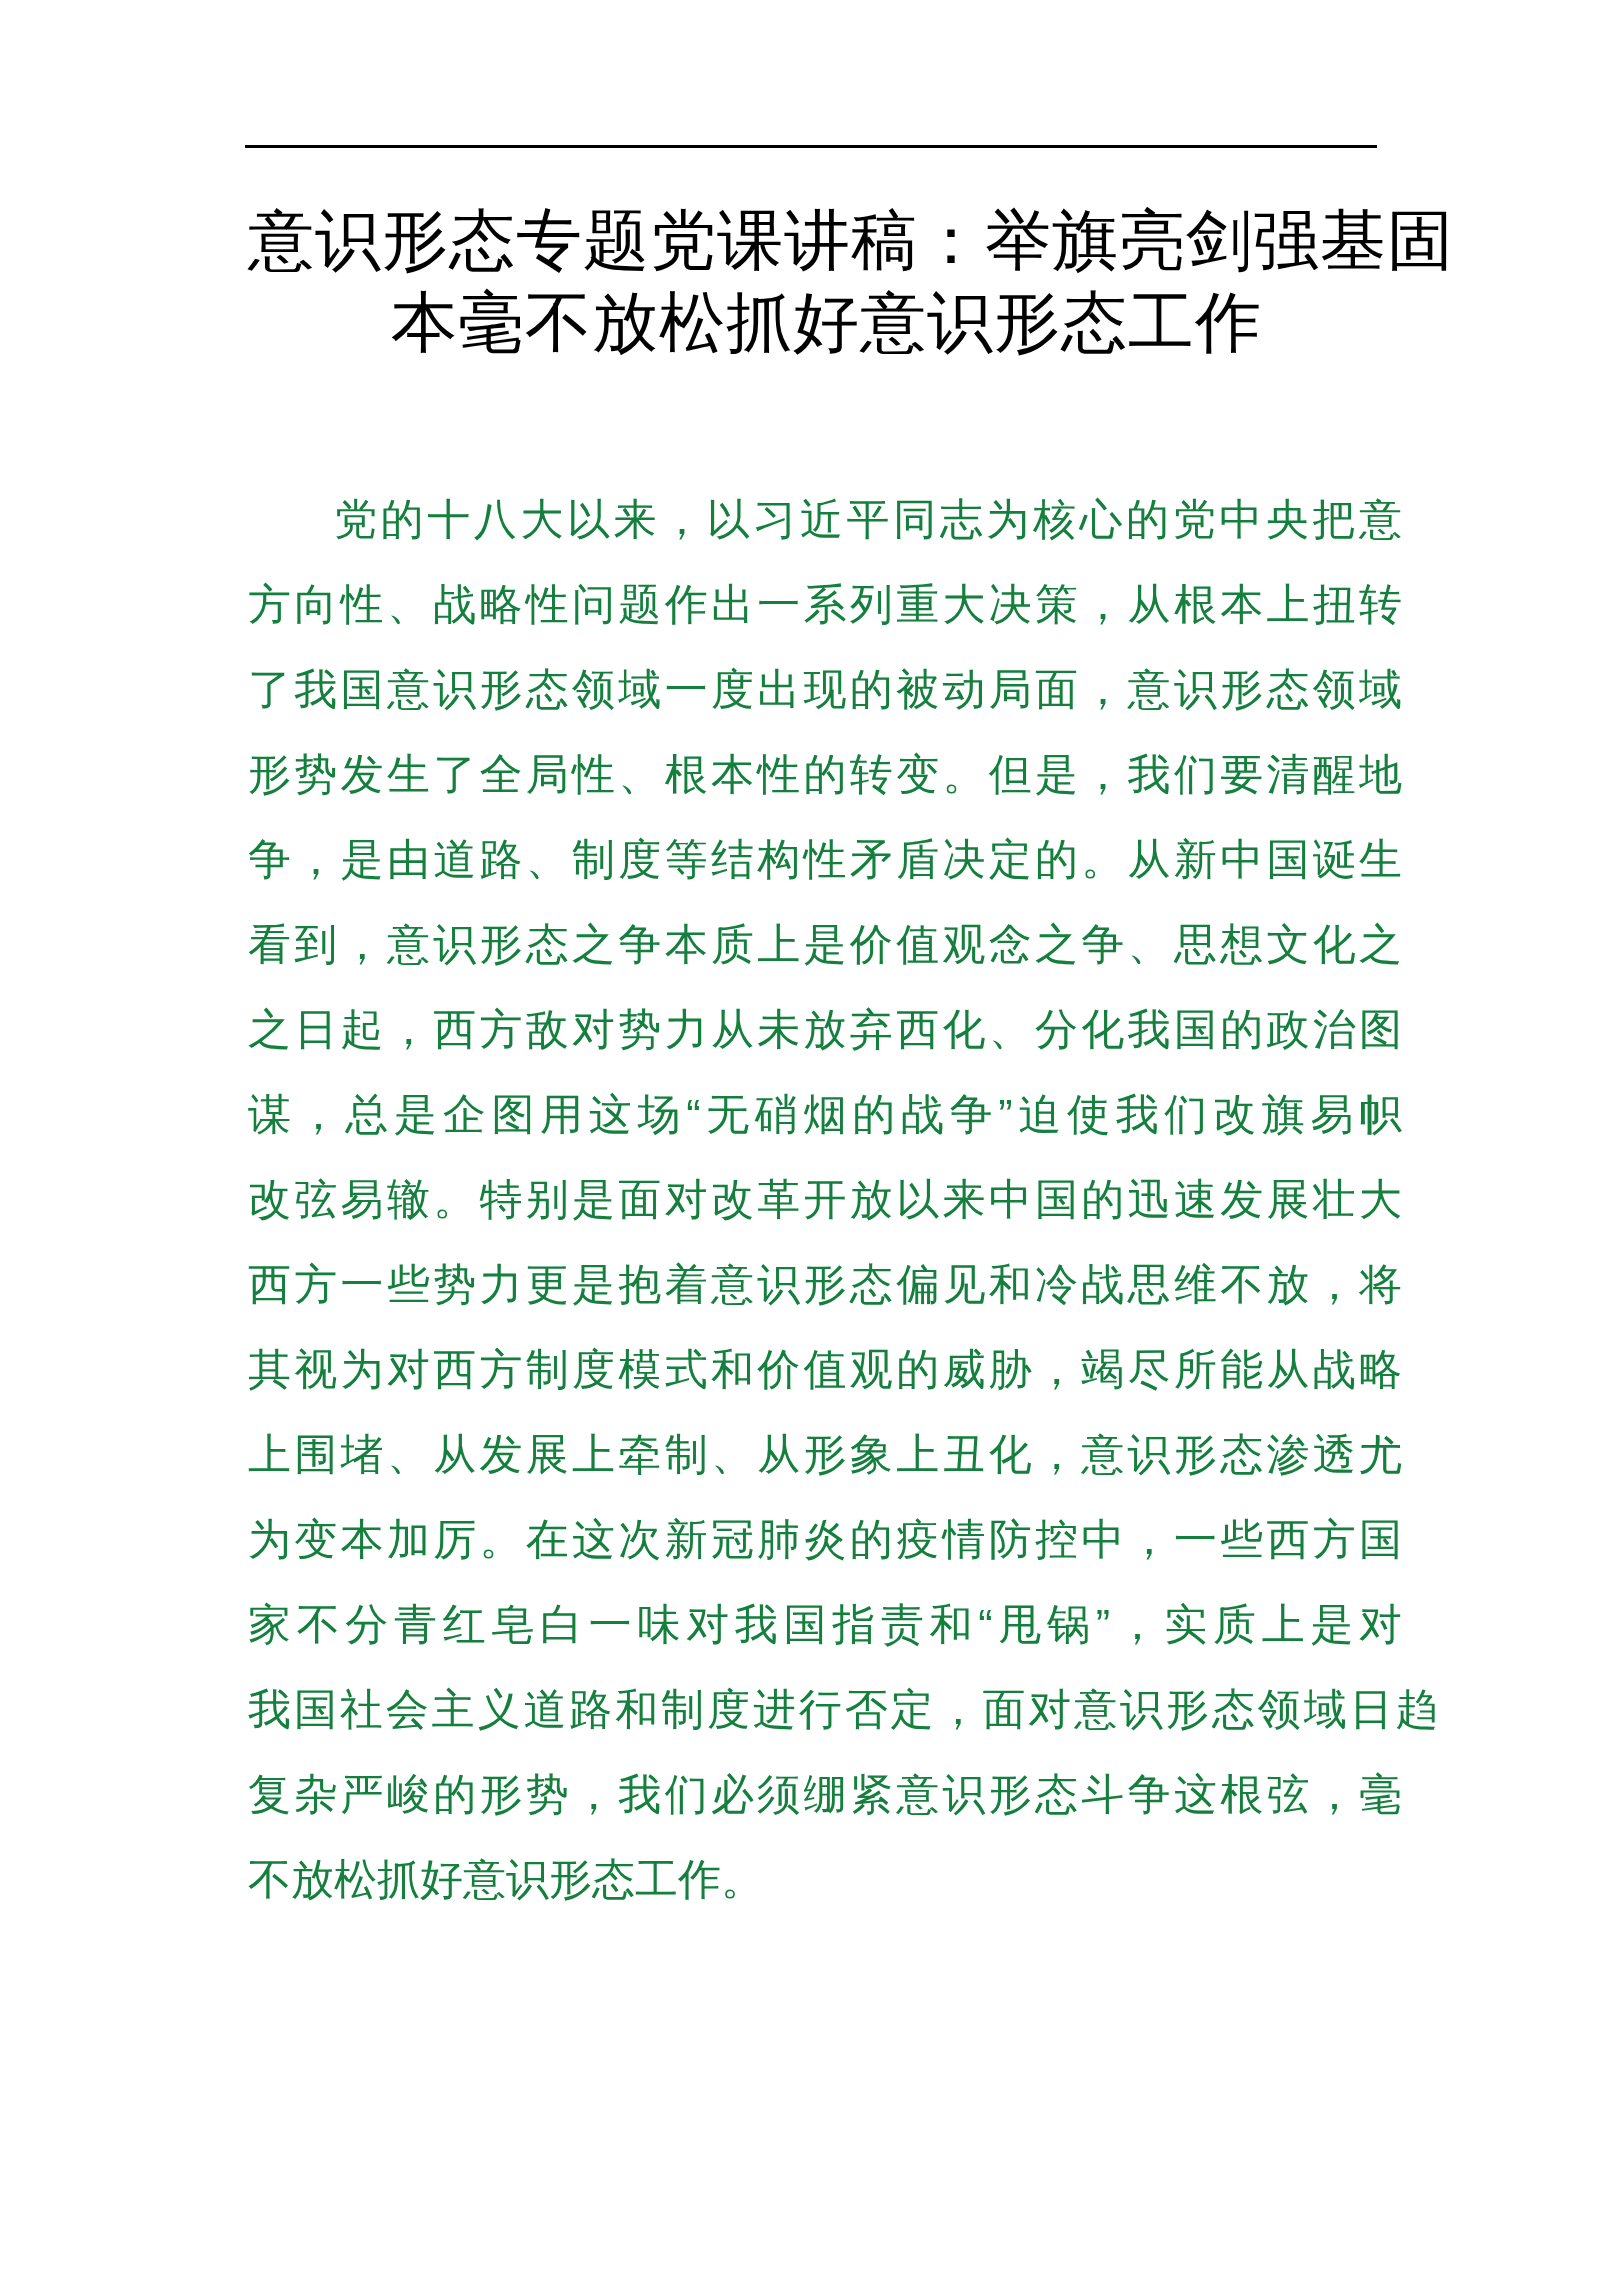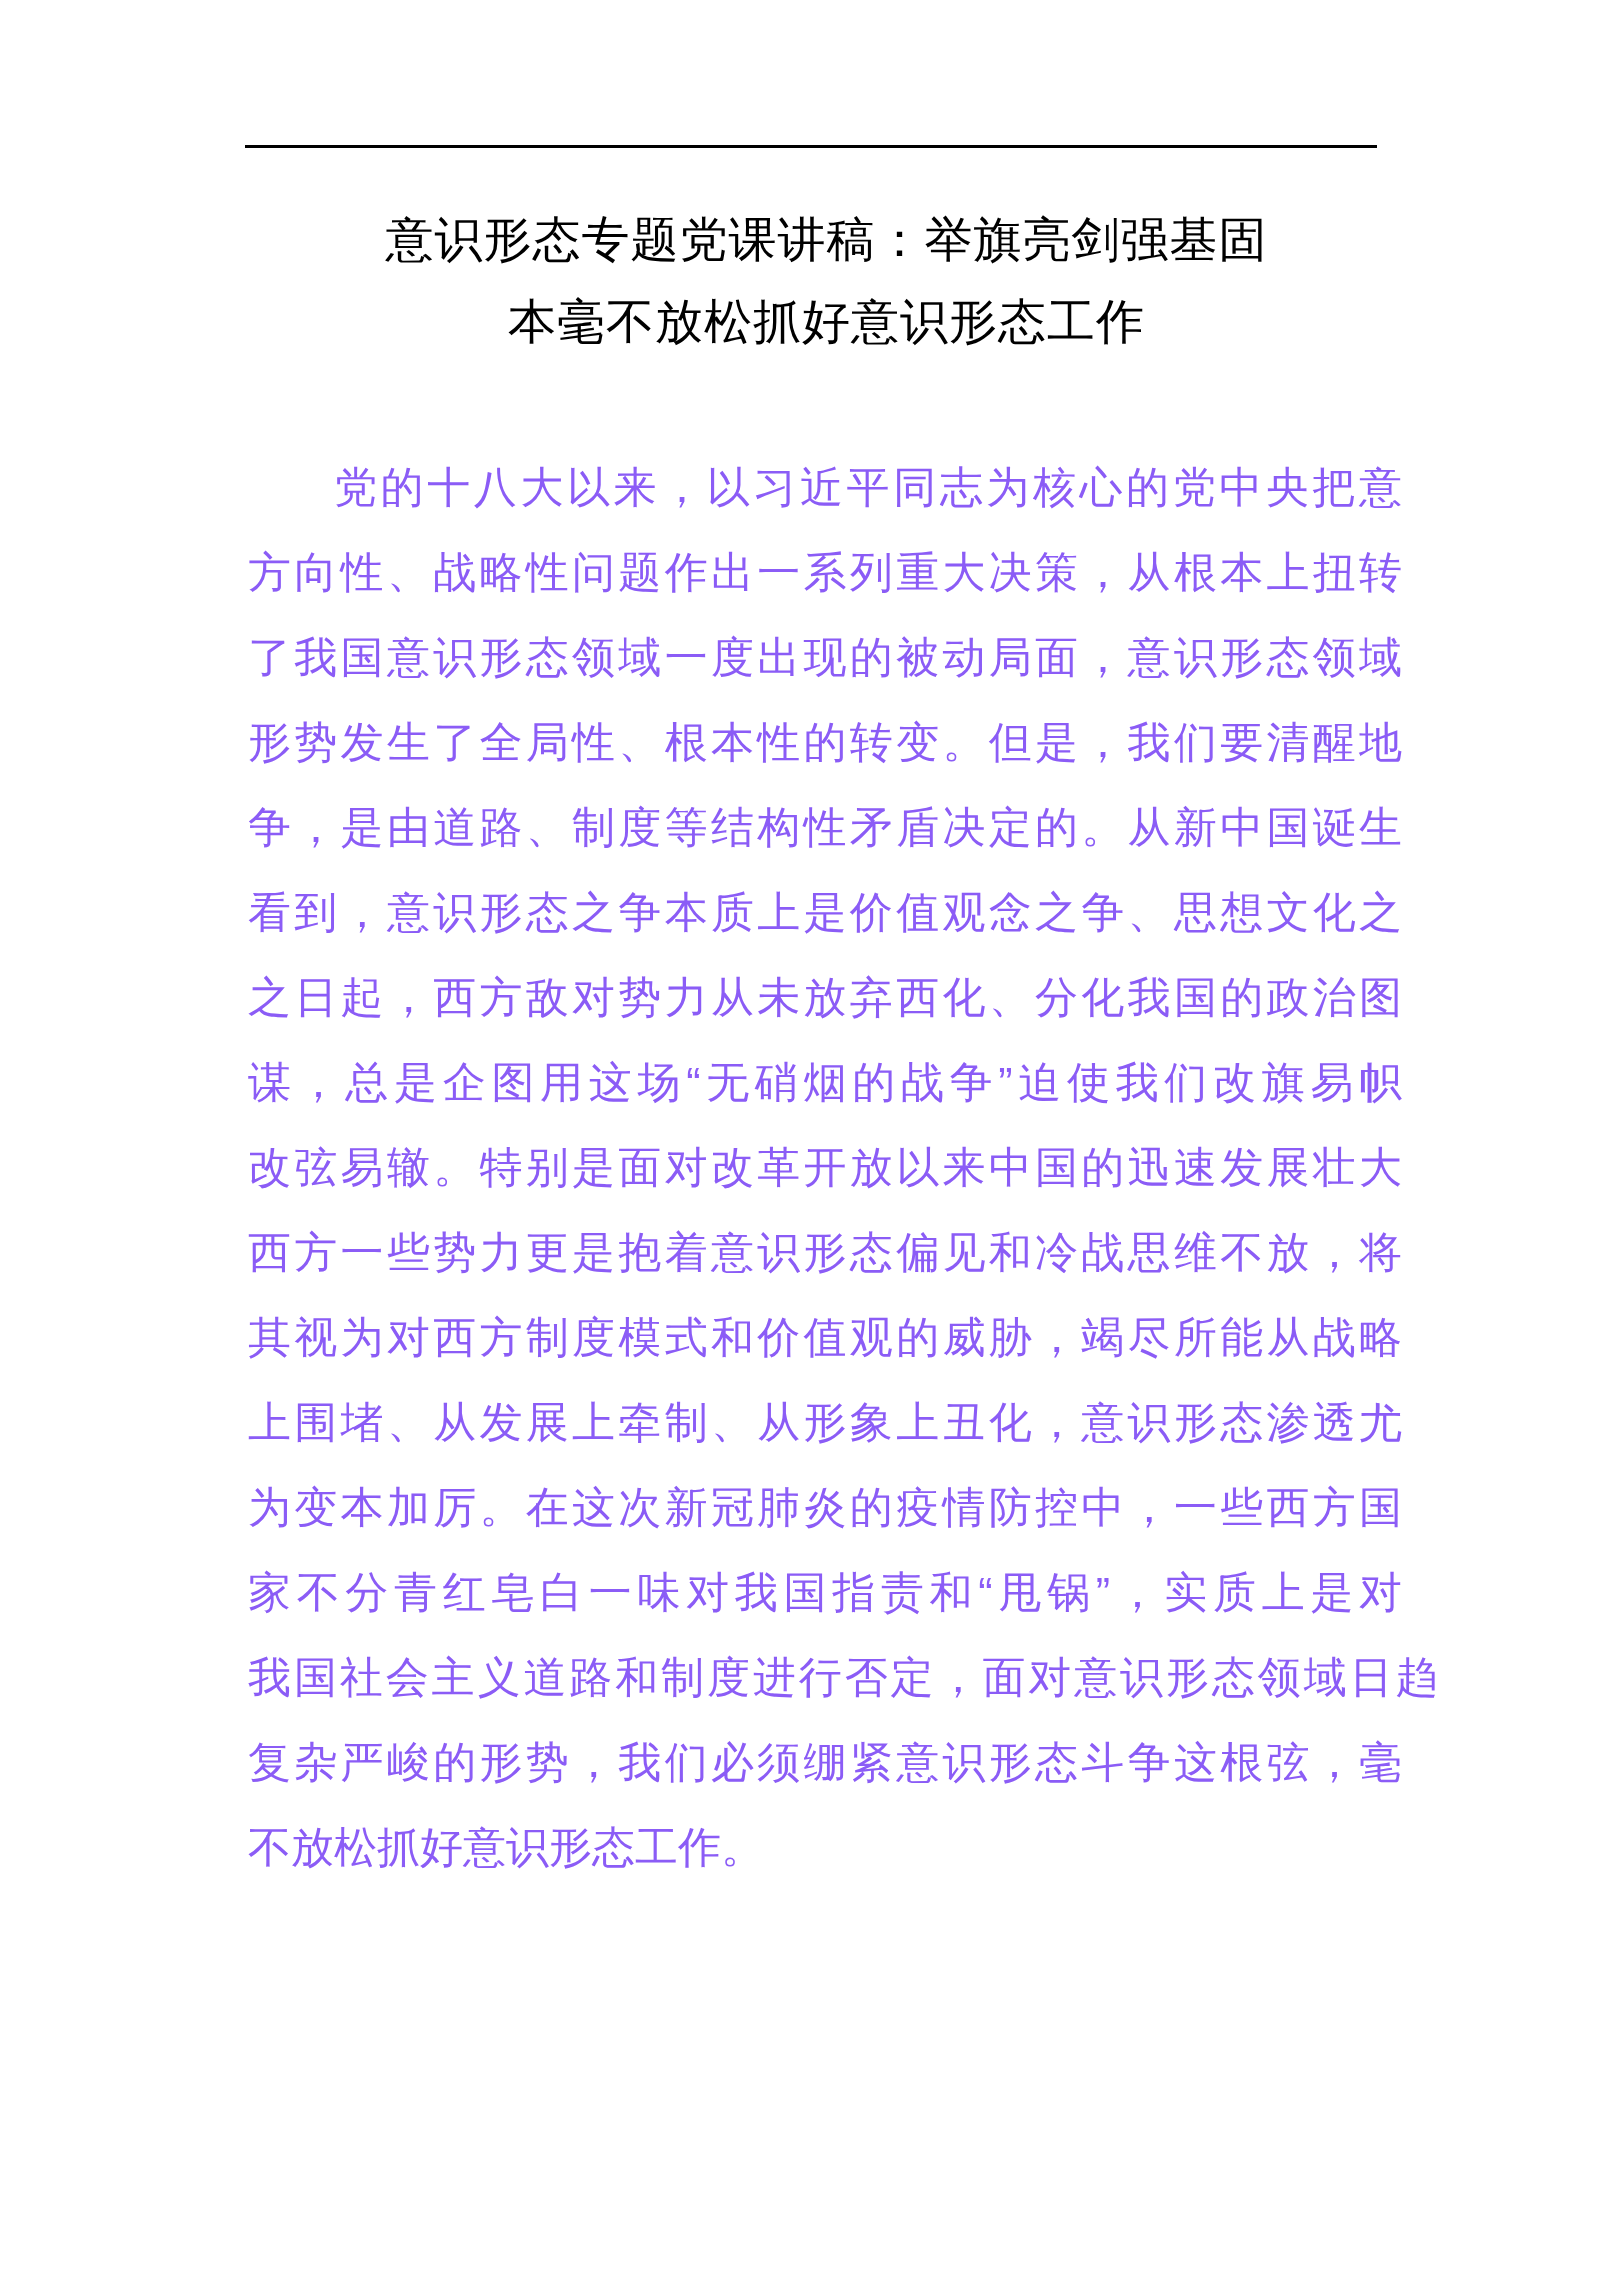--- a/index.html
+++ b/index.html
@@ -23,33 +23,33 @@
     width: 1132px;
     height: 2.9px;
     background: #000000;
   }
   .doc-title {
     position: absolute;
     left: 248px;
     top: 199px;
     width: 1157px;
     text-align: center;
-    font-size: 48px;
+    font-size: 66px;
     line-height: 82px;
     font-weight: 400;
     color: #000000;
     letter-spacing: 1px;
     white-space: nowrap;
   }
   .body-block {
     position: absolute;
     left: 248px;
-    top: 445px;
+    top: 477px;
     width: 1157px;
-    color: #8b5cf6;
+    color: #15803d;
   }
   .bline {
     width: 1157px;
     height: 85px;
     line-height: 85px;
     font-size: 43px;
     font-weight: 400;
     text-align: justify;
     text-align-last: justify;
     text-justify: inter-character;

